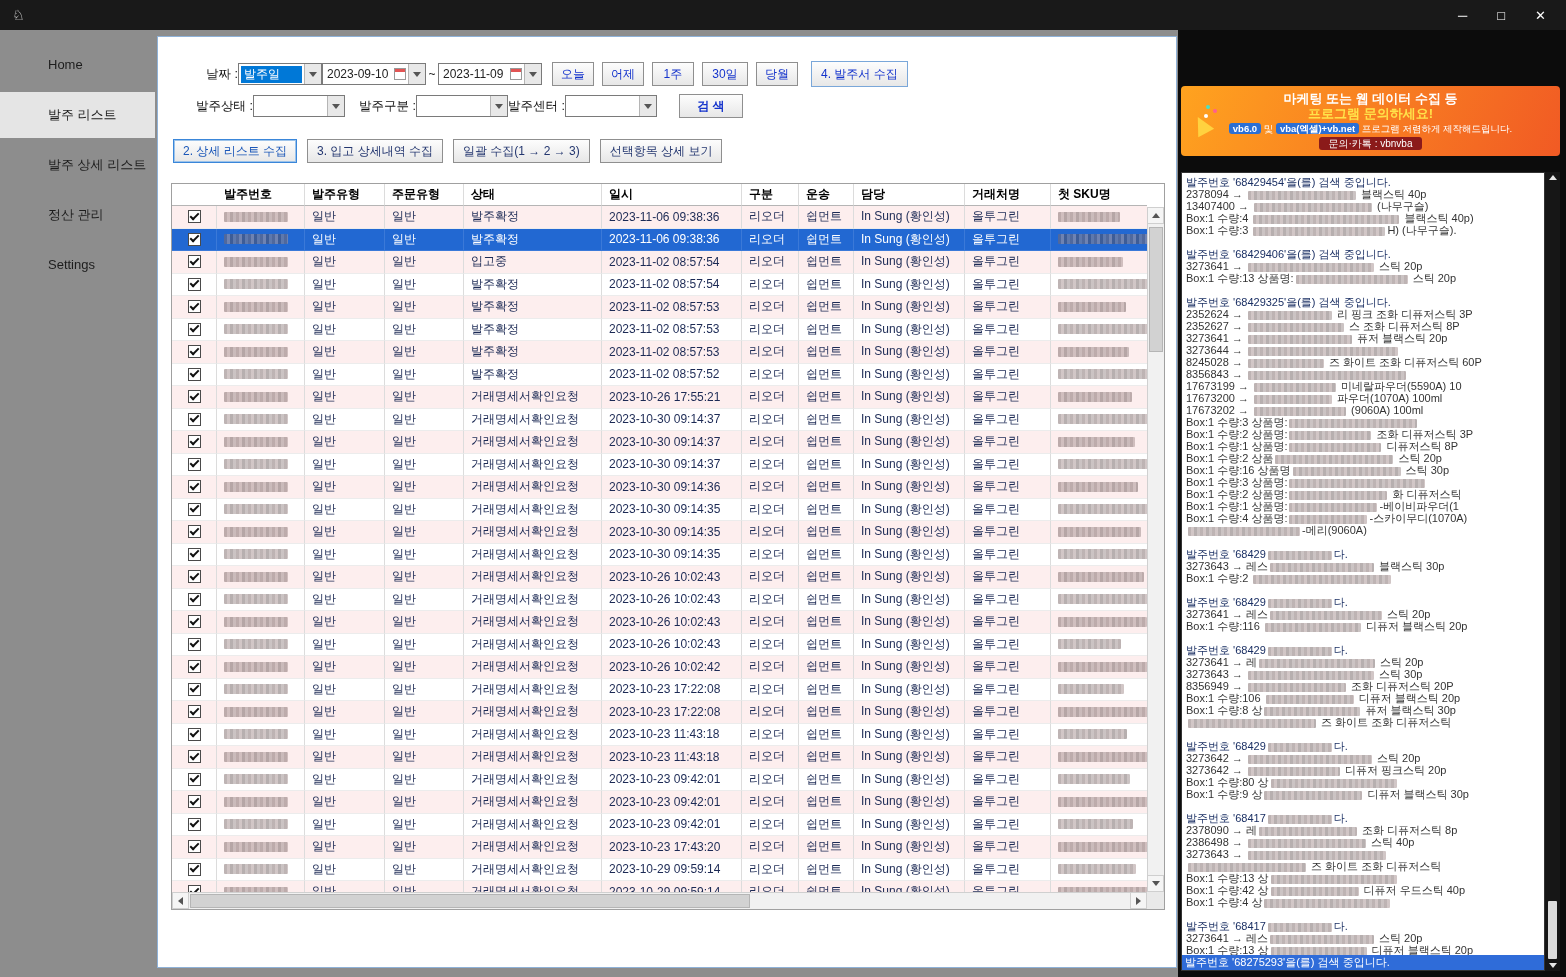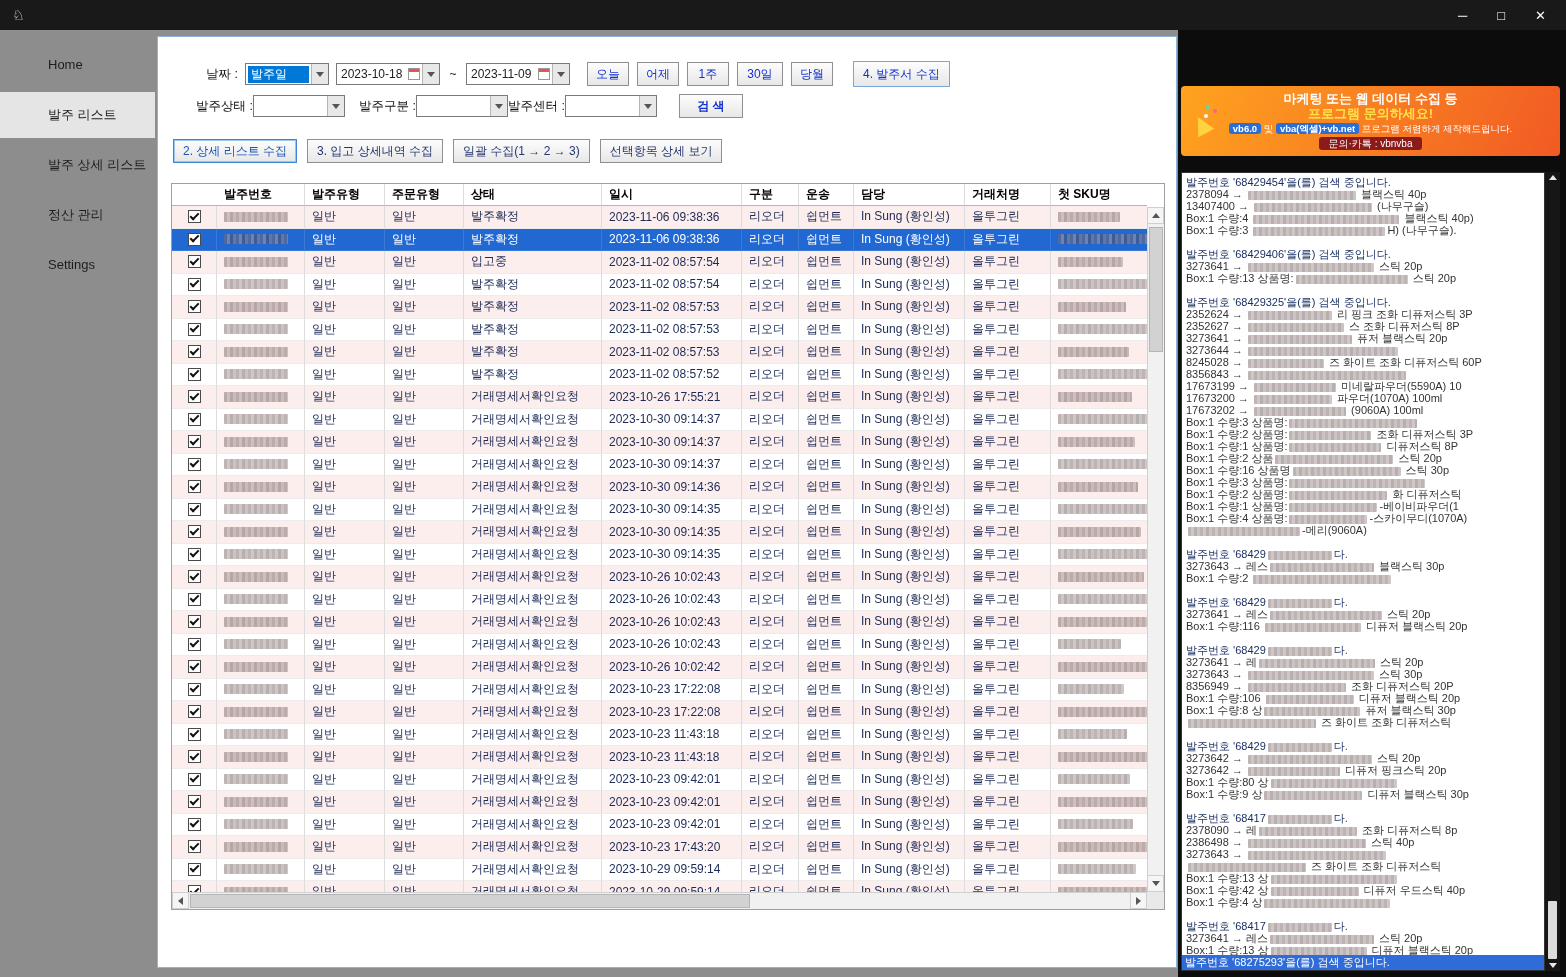--- a/index.html
+++ b/index.html
@@ -15,21 +15,21 @@
   
   .content{display:flex;height:947px;}
   .sidebar{width:155px;flex:none;background:#8d8d8d;padding-top:12px;}
   .sb-item{height:46px;line-height:46px;padding-left:48px;font-size:13px;color:#1d1d1d;margin-bottom:4px;cursor:pointer;white-space:nowrap;}
   .sb-item.active{background:#e5e5e5;}
   .center{width:1023px;flex:none;padding:6px 1px 9px 2px;}
   .main-panel{background:#fff;height:100%;border:1px solid #8fb2d8;overflow:hidden;position:relative;}
   .right-panel{flex:1;background:#0c0c0c;padding:56px 6px 6px 3px;display:flex;flex-direction:column;}
 
   
-  .f-row1{display:flex;align-items:center;gap:7px;margin:24px 0 0 48px;}
+  .f-row1{display:flex;align-items:center;margin:24px 0 0 48px;}
   .f-row2{display:flex;align-items:center;gap:0;margin:7px 0 0 38px;}
   .f-row3{display:flex;align-items:flex-start;gap:10px;margin:21px 0 0 15px;}
   .flabel{font-size:12.5px;color:#111;white-space:nowrap;}
   .combo,.datepick{display:inline-flex;align-items:center;height:22px;border:1px solid #7a7a7a;background:#fff;flex:none;}
   .combo.w84{width:84px;}.combo.w92{width:92px;}
   .datepick{width:104px;}
   .combo-text,.dp-text{flex:1;padding:0 4px;font-size:12px;white-space:nowrap;overflow:hidden;}
   .combo-text.hl{background:#0078d7;color:#fff;margin:2px;padding:0 3px;flex:1;}
   .combo-btn{width:17px;height:100%;background:#e8e8e8;border-left:1px solid #b5b5b5;display:flex;align-items:center;justify-content:center;flex:none;}
   .cal-icon{width:12px;height:12px;border:1px solid #999;background:linear-gradient(#e25555 0 3px,#fff 3px);margin-right:2px;flex:none;}
@@ -133,21 +133,21 @@
 
       <div class="f-row1">
         <span class="flabel">날짜 :</span>
         <div class="combo w84">
           <span class="combo-text hl">발주일</span>
           <span class="combo-btn">
               <i class="tri-down"></i>
             </span>
         </div>
         <div class="datepick">
-          <span class="dp-text">2023-10-18</span>
+          <span class="dp-text">2023-09-10</span>
           <span class="cal-icon"></span>
           <span class="combo-btn">
               <i class="tri-down"></i>
             </span>
         </div>
         <span class="tilde">~</span>
         <div class="datepick">
           <span class="dp-text">2023-11-09</span>
           <span class="cal-icon"></span>
           <span class="combo-btn">

